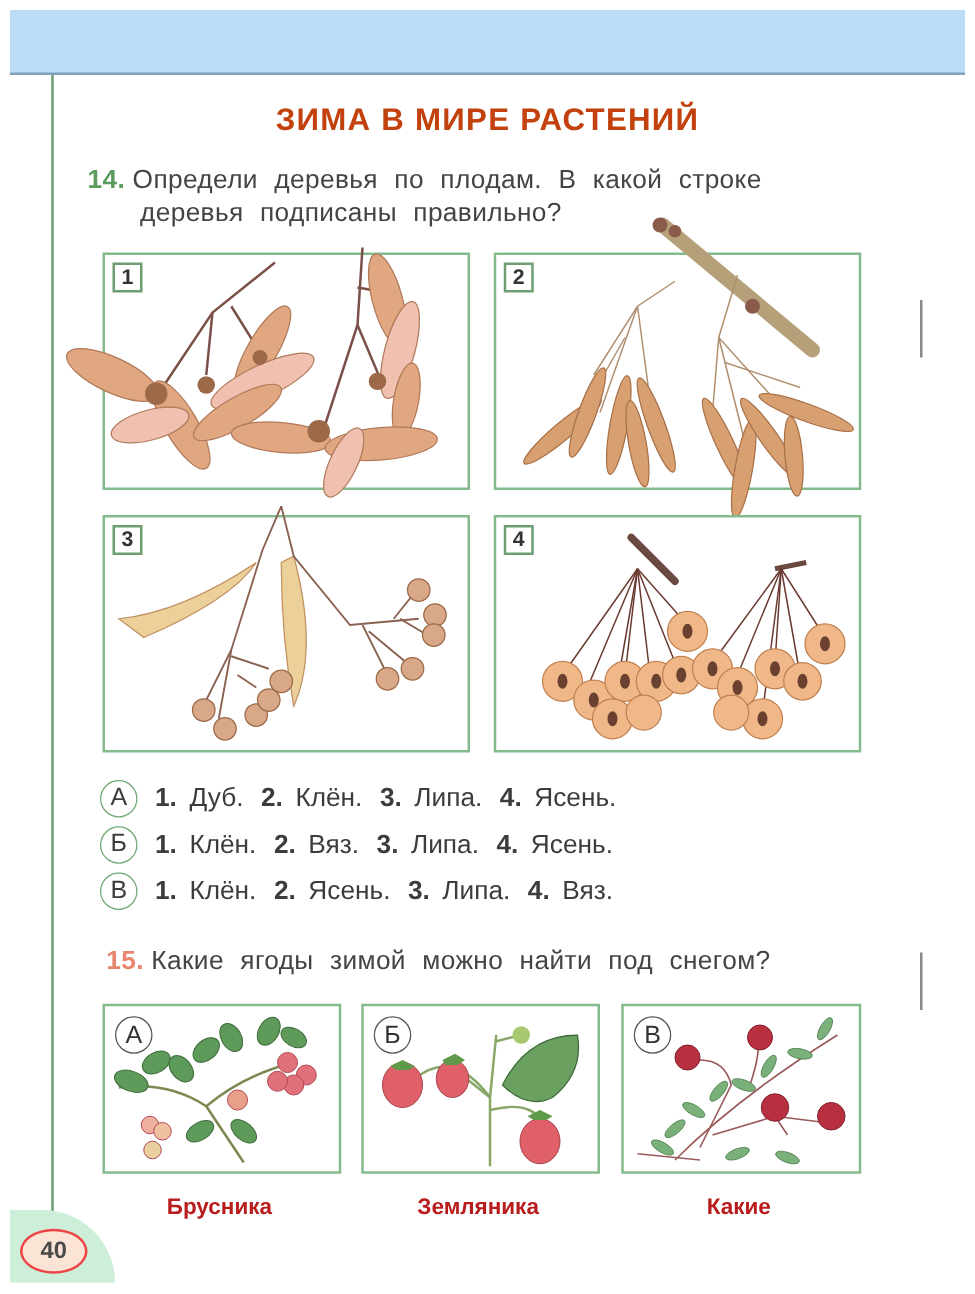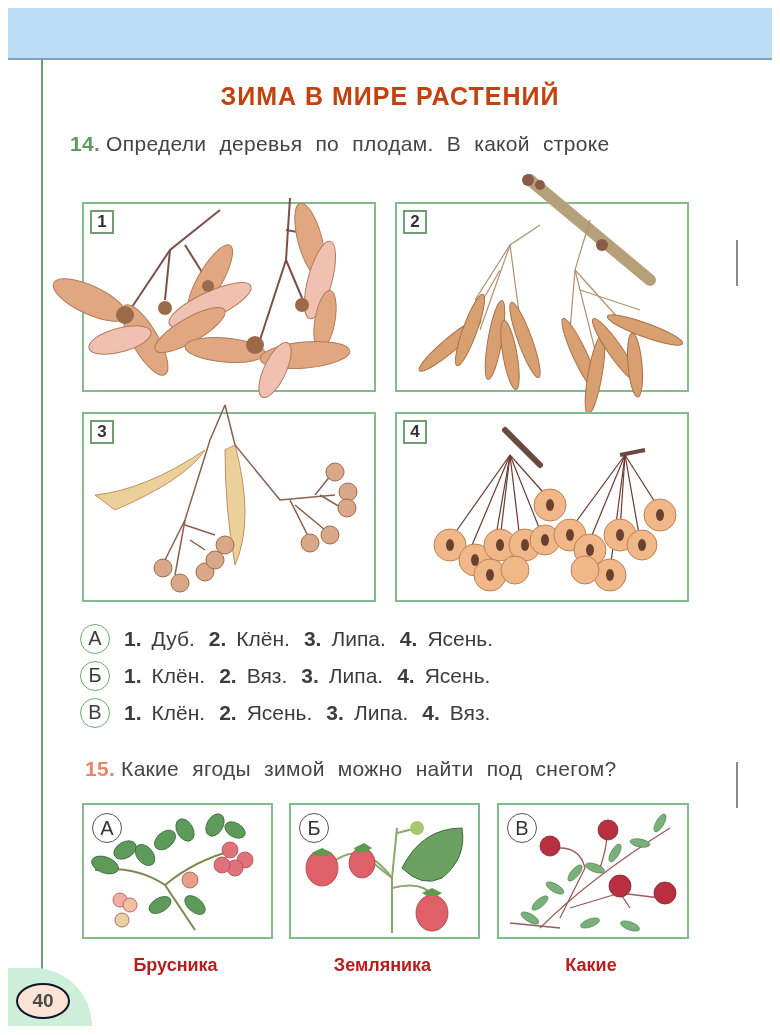--- a/index.html
+++ b/index.html
@@ -1,20 +1,20 @@
 <!DOCTYPE html>
 <html><head>
 <meta charset="utf-8">
 <style>
   html,body{margin:0;padding:0;background:#fff;}
   body{width:780px;height:1035px;position:relative;overflow:hidden;font-family:"Liberation Sans",sans-serif;color:#3a3a3a;}
   .top-band{position:absolute;left:8px;top:8px;width:764px;height:50px;background:#bcdcf5;border-bottom:2px solid #7fa2bd;}
   .margin-line{position:absolute;left:41px;top:60px;width:2px;height:935px;background:#6e9e72;}
   .page-corner{position:absolute;left:8px;top:968px;width:84px;height:58px;background:#cdeed8;border-top-right-radius:58px 58px;}
-  .page-num{position:absolute;left:16px;top:983px;width:50px;height:32px;border:2px solid #0f172a;border-radius:50%;background:#fbe4d6;display:flex;align-items:center;justify-content:center;font-weight:bold;font-size:19px;color:#4a4a4a;}
+  .page-num{position:absolute;left:16px;top:983px;width:50px;height:32px;border:2px solid #ef4444;border-radius:50%;background:#fbe4d6;display:flex;align-items:center;justify-content:center;font-weight:bold;font-size:19px;color:#4a4a4a;}
   .title{position:absolute;left:0;width:780px;top:82px;text-align:center;font-weight:bold;font-size:25px;color:#c2410c;letter-spacing:1px;}
   .task{position:absolute;font-size:21px;line-height:27px;color:#444;letter-spacing:0.3px;word-spacing:7px;}
   .task .num{font-weight:bold;margin-right:6px;}
   .t14{left:70px;top:130px;width:610px;}
   .t14 .num{color:#5c9b5e;}
   .t14 .indent{padding-left:42px;display:block;}
   .t15{left:85px;top:755px;width:620px;}
   .t15 .num{color:#e7856f;text-align:right;}
   .frame{position:absolute;border:2px solid #84bb8c;background:#fff;}
   .frame-label{position:absolute;left:6px;top:6px;width:20px;height:20px;border:2px solid #6e9e72;font-weight:bold;font-size:17px;display:flex;align-items:center;justify-content:center;color:#333;background:#fff;}
@@ -33,20 +33,21 @@
 
 <div class="top-band"></div>
 <div class="margin-line"></div>
 <div class="tick" style="left:736px;top:240px;height:46px;"></div>
 <div class="tick" style="left:736px;top:762px;height:46px;"></div>
 
 <div class="title">ЗИМА В МИРЕ РАСТЕНИЙ</div>
 
 <div class="task t14">
   <span class="num">14.</span><span>Определи деревья по плодам. В какой строке</span>
+  <span class="indent">деревья подписаны правильно?</span>
 </div>
 
 <div class="frame" style="left:82px;top:202px;width:290px;height:186px;">
   <div class="frame-label">1</div>
 </div>
 <svg class="art" style="left:50px;top:190px;" width="320" height="220">
   <g stroke="#7a5048" stroke-width="2" fill="none">
     <path d="M170 20 L120 60 L80 120"></path>
       <path d="M120 60 L115 110"></path>
       <path d="M135 55 L160 95"></path>

